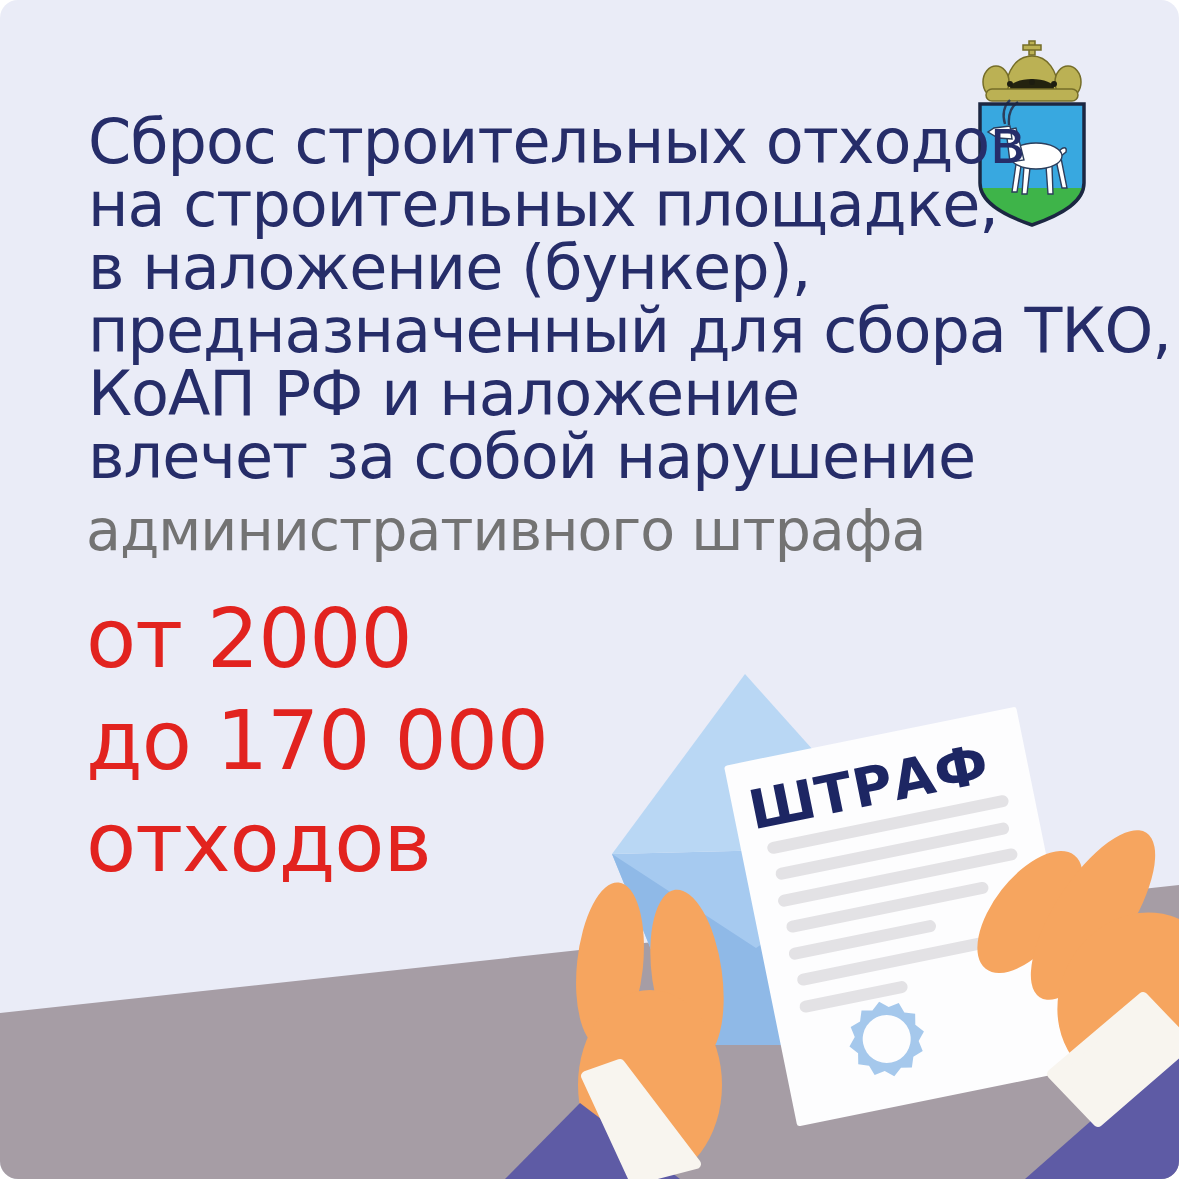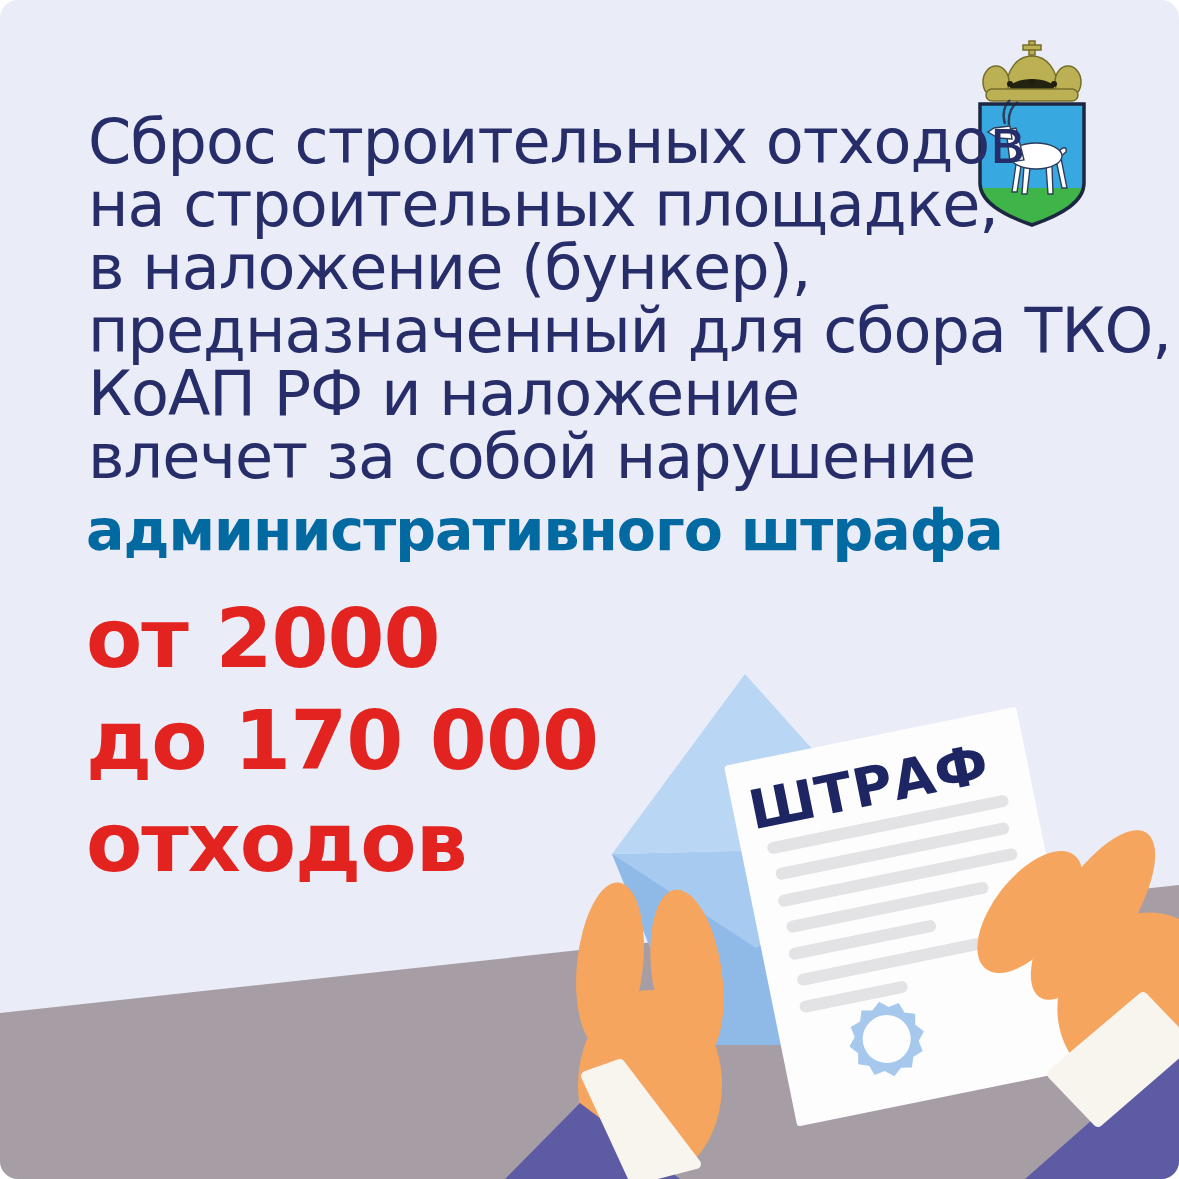--- a/index.html
+++ b/index.html
@@ -14,29 +14,29 @@
   .intro {
     position:absolute; left:88px; top:110px;
     font-size:62px; line-height:63px;
     font-weight:500;
     letter-spacing:-1px;
     color:#262d69;
   }
   .intro .line { white-space:nowrap; }
   .headline {
     position:absolute; left:86px; top:497px;
-    font-size:57px; font-weight:700;
+    font-size:57px; font-weight:400;
     letter-spacing:-1px;
-    color:#0369a1;
+    color:#737373;
     white-space:nowrap;
   }
   .fine {
     position:absolute; left:86px; top:588px;
     font-size:82px; line-height:102px;
-    font-weight:700; letter-spacing:-1px;
+    font-weight:400; letter-spacing:-1px;
     color:#e2231f;
   }
   .fine .line { white-space:nowrap; }
   svg.illu  { position:absolute; left:0; top:0; }
   svg.crest { position:absolute; left:972px; top:40px; }
   .doc-title {
     font-family:"DejaVu Sans", sans-serif;
     font-size:54px; font-weight:bold;
     letter-spacing:1px;
     fill:#1d2663;

